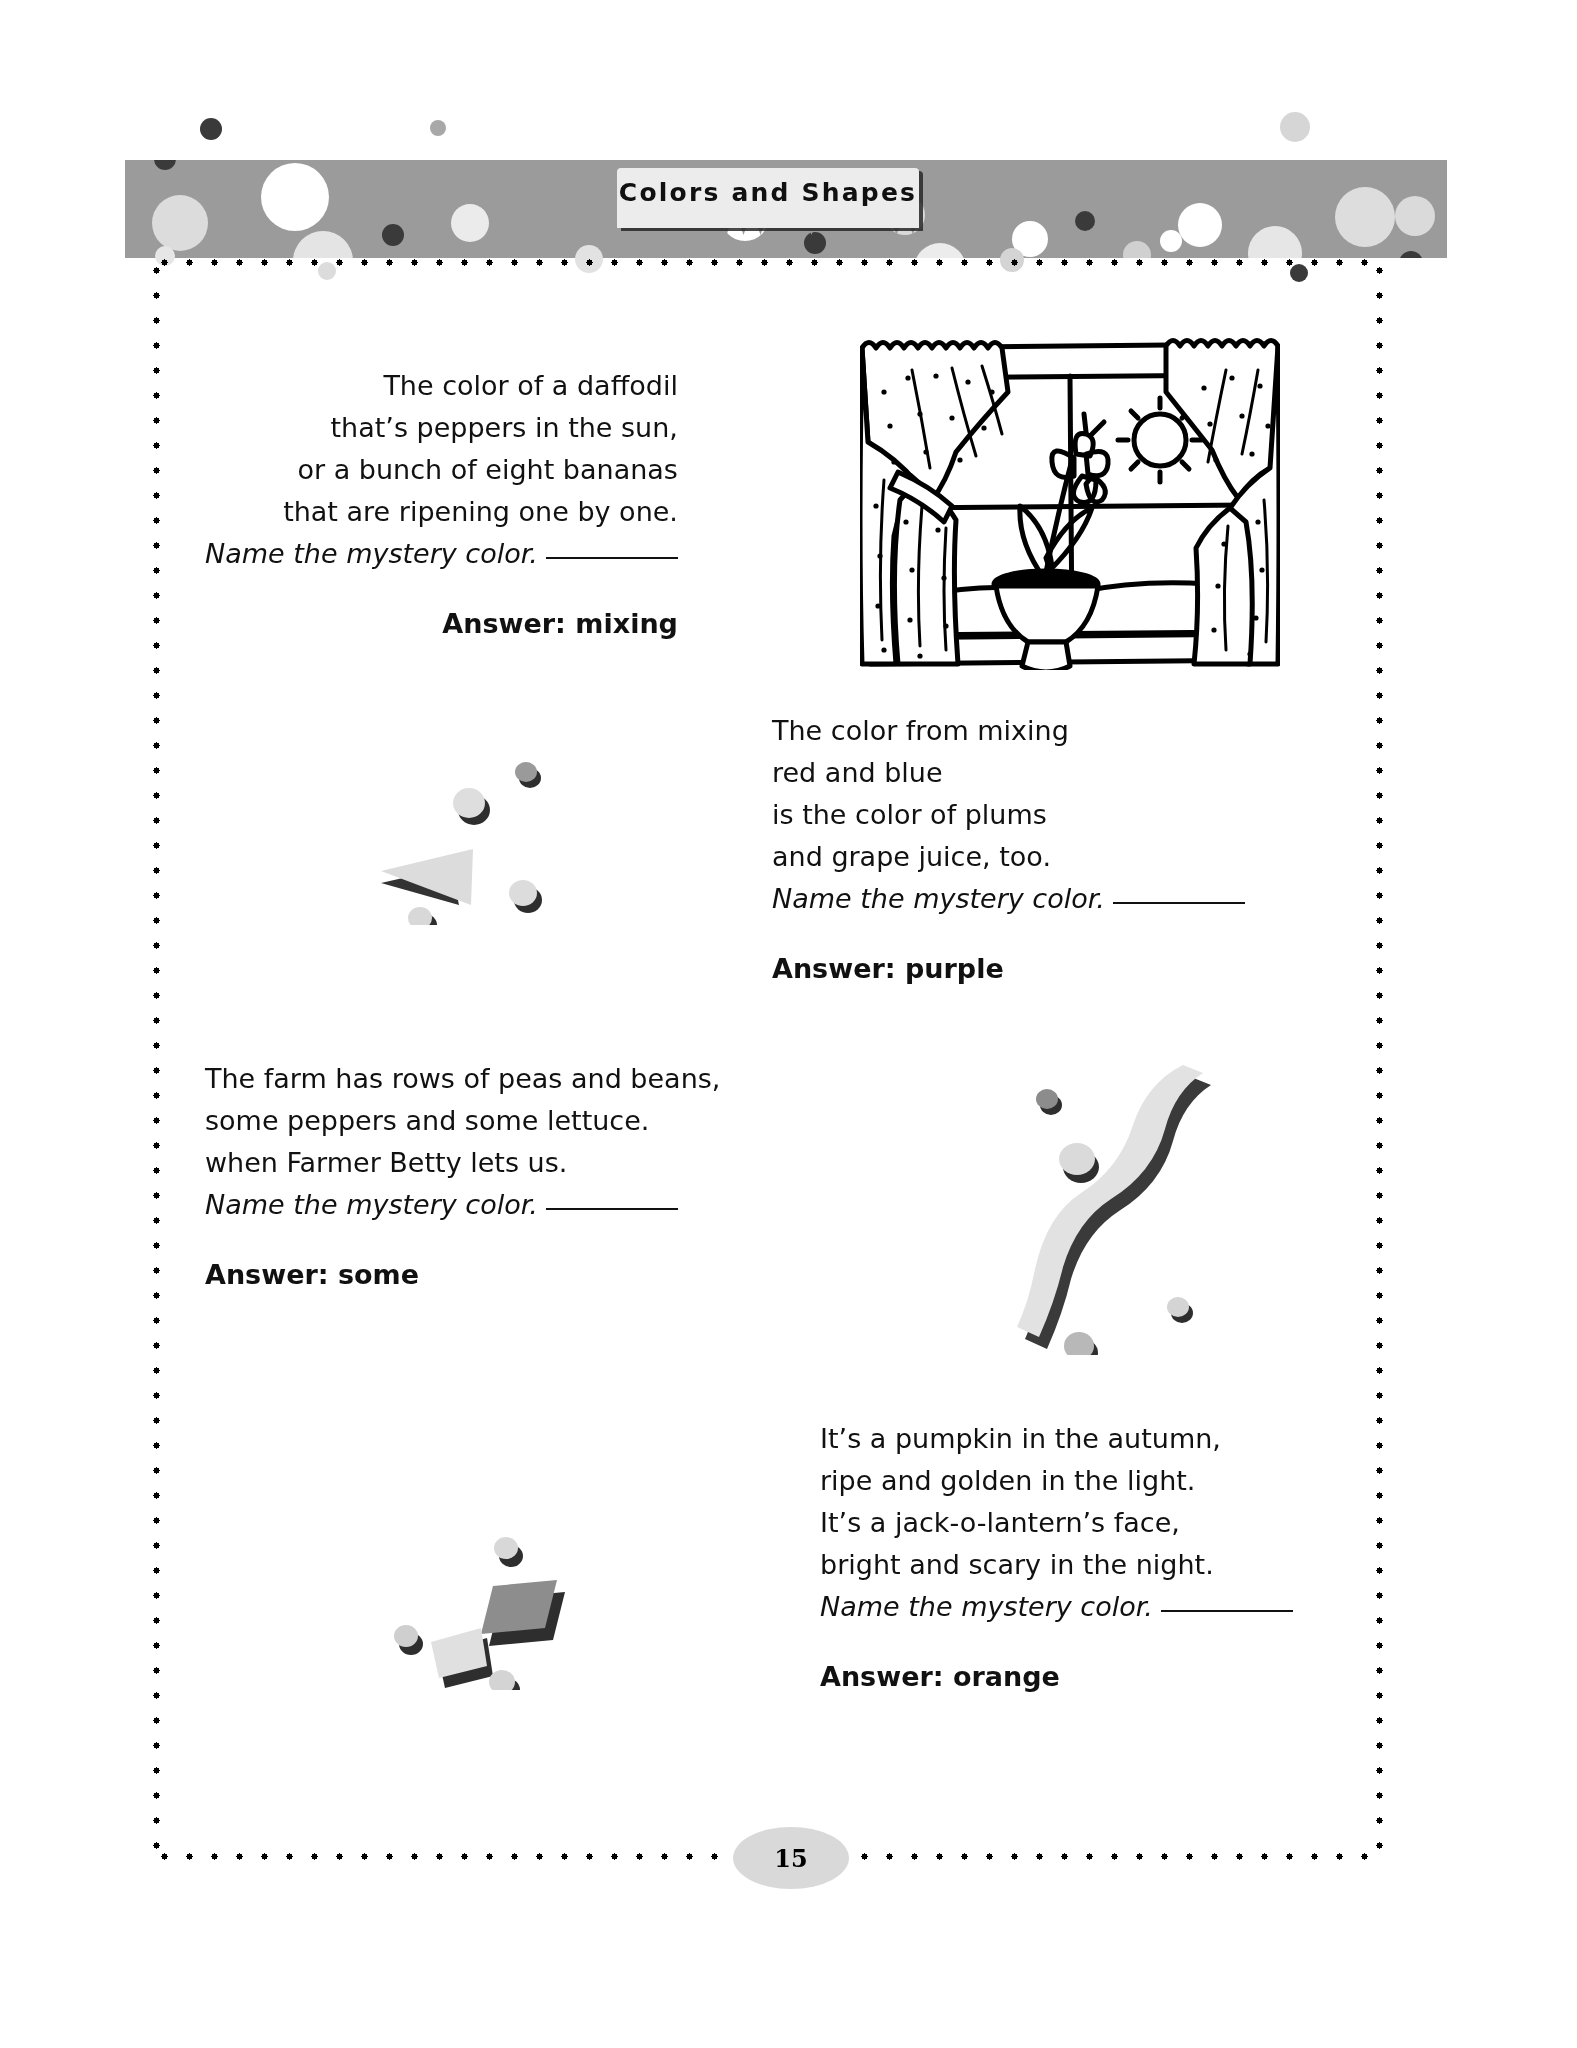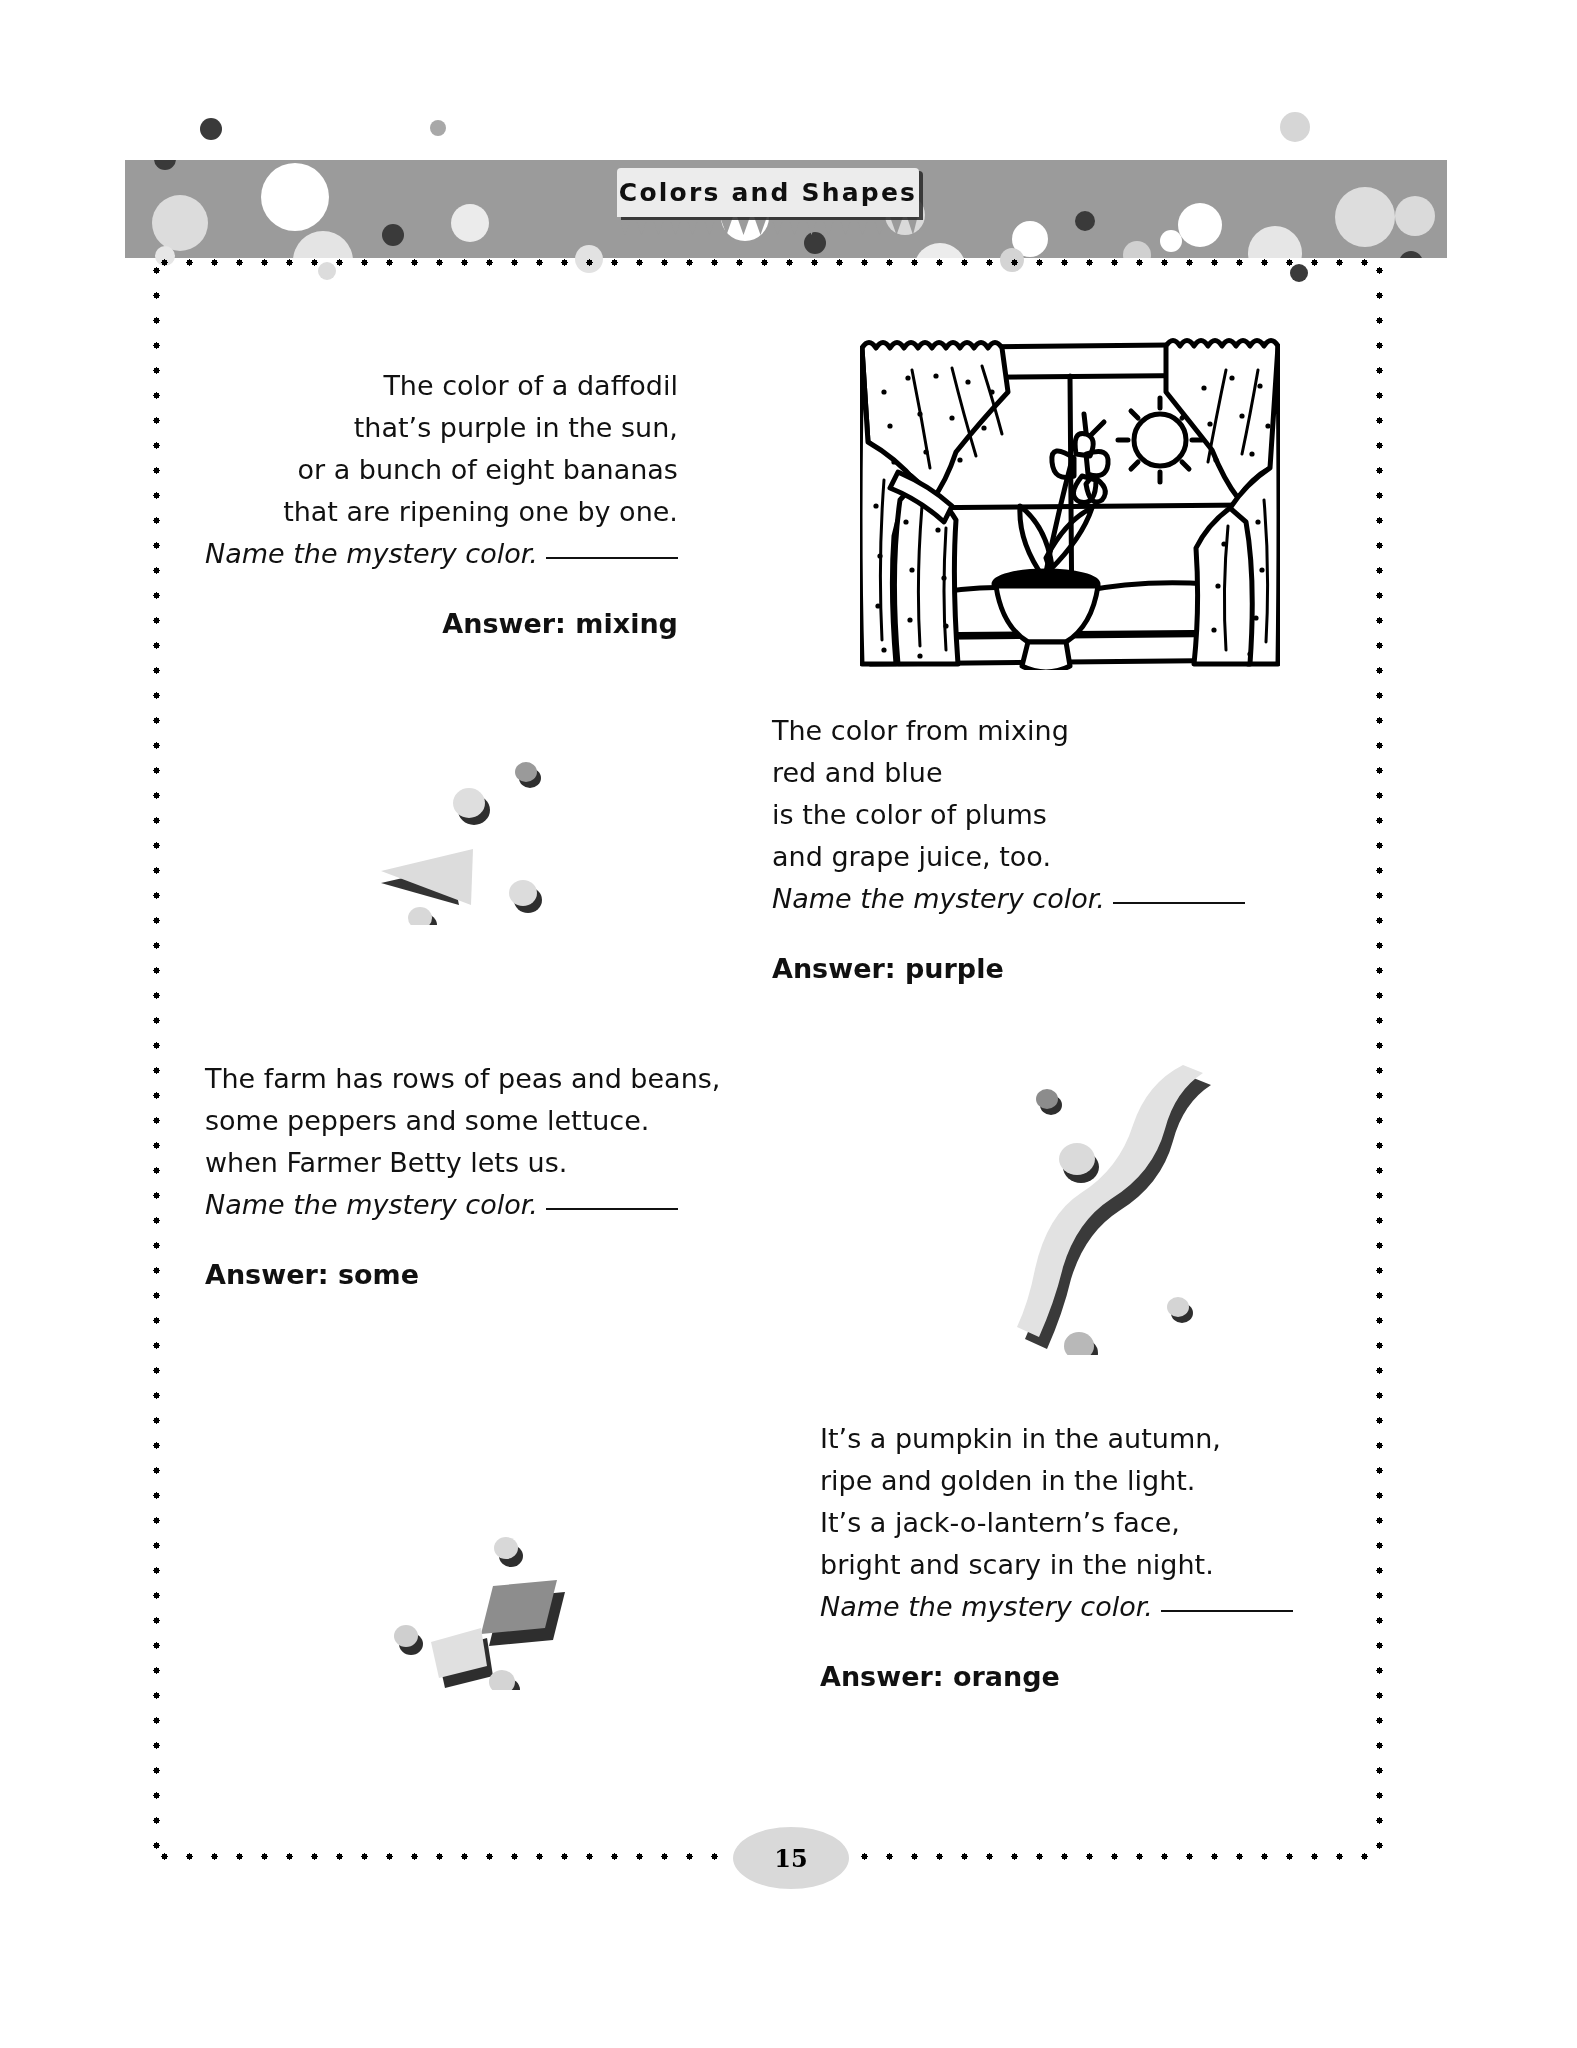--- a/index.html
+++ b/index.html
@@ -42,21 +42,21 @@
   .free-dot {
     position: absolute;
     border-radius: 50%;
   }
 
   .title-tab {
     position: absolute;
     left: 617px;
     top: 168px;
     width: 302px;
-    height: 49px;
+    height: 60px;
     background: #ececec;
     border-radius: 4px 4px 0 0;
     box-shadow: 4px 3px 0 rgba(40,40,40,0.85);
     z-index: 6;
   }
   .title-tab-text {
     position: absolute;
     left: 0; right: 0;
     top: 10px;
     text-align: center;
@@ -234,21 +234,21 @@
 
   <div class="dotted-frame">
     <div class="edge-top"></div>
     <div class="edge-bottom"></div>
     <div class="edge-left"></div>
     <div class="edge-right"></div>
   </div>
 
   <div class="riddle" style="left:205px;top:365px;text-align:right;">
     <p>The color of a daffodil</p>
-    <p>that’s purple in the sun,</p>
+    <p>that’s peppers in the sun,</p>
     <p>or a bunch of eight bananas</p>
     <p>that are ripening one by one.</p>
     <p class="prompt"><span>Name the mystery color.</span><span class="blank-line"></span></p>
     <p class="answer"><span>Answer:</span> <span>mixing</span></p>
   </div>
 
   <div class="riddle" style="left:772px;top:710px;">
     <p>The color from mixing</p>
     <p>red and blue</p>
     <p>is the color of plums</p>

